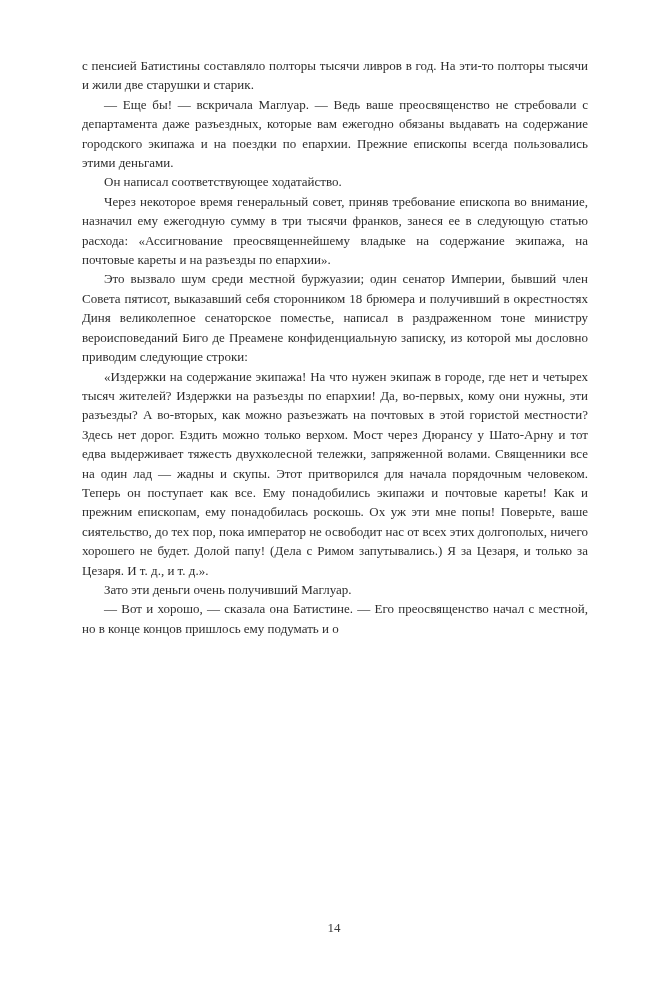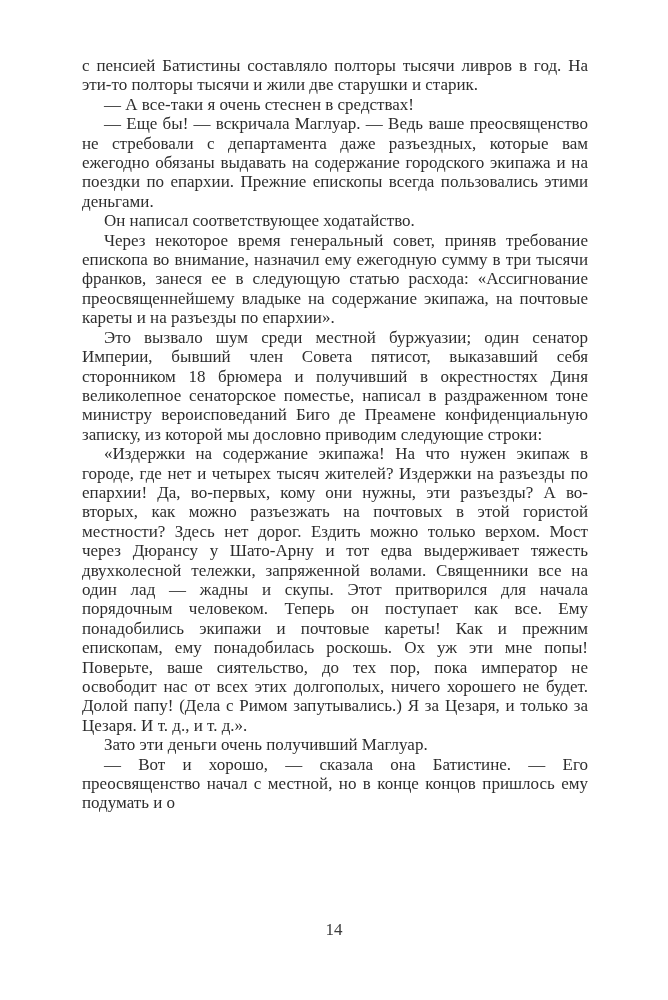--- a/index.html
+++ b/index.html
@@ -13,50 +13,49 @@
     height: 1000px;
     overflow: hidden;
     font-family: "Liberation Serif", "DejaVu Serif", serif;
   }
   .text-block {
     position: absolute;
     left: 82px;
     top: 56px;
     width: 506px;
     color: #2d2d2d;
-    font-size: 17px;
+    font-size: 13px;
     line-height: 19.4px;
     text-align: justify;
     hyphens: auto;
     -webkit-hyphens: auto;
   }
   .text-block p {
     margin: 0;
     padding: 0;
     text-indent: 22px;
   }
   .text-block p.continues {
     text-indent: 0;
   }
   .page-number {
     position: absolute;
     left: 0;
     top: 920px;
     width: 668px;
     text-align: center;
-    font-size: 17px;
+    font-size: 13px;
     color: #3a3a3a;
   }
 </style>
 </head>
 <body>
 
 <div class="text-block" lang="ru">
   <p class="continues">с пенсией Батистины составляло полторы тысячи ливров в год. На эти-то полторы тысячи и жили две старушки и старик.</p>
-  <p>— А все-таки я очень стеснен в средствах!</p>
   <p>— Еще бы! — вскричала Маглуар. — Ведь ваше преосвященство не стребовали с департамента даже разъездных, которые вам ежегодно обязаны выдавать на содержание городского экипажа и на поездки по епархии. Прежние епископы всегда пользовались этими деньгами.</p>
   <p>Он написал соответствующее ходатайство.</p>
   <p>Через некоторое время генеральный совет, приняв требование епископа во внимание, назначил ему ежегодную сумму в три тысячи франков, занеся ее в следующую статью расхода: «Ассигнование преосвященнейшему владыке на содержание экипажа, на почтовые кареты и на разъезды по епархии».</p>
   <p>Это вызвало шум среди местной буржуазии; один сенатор Империи, бывший член Совета пятисот, выказавший себя сторонником 18 брюмера и получивший в окрестностях Диня великолепное сенаторское поместье, написал в раздраженном тоне министру вероисповеданий Биго де Преамене конфиденциальную записку, из которой мы дословно приводим следующие строки:</p>
   <p>«Издержки на содержание экипажа! На что нужен экипаж в городе, где нет и четырех тысяч жителей? Издержки на разъезды по епархии! Да, во-первых, кому они нужны, эти разъезды? А во-вторых, как можно разъезжать на почтовых в этой гористой местности? Здесь нет дорог. Ездить можно только верхом. Мост через Дюрансу у Шато-Арну и тот едва выдерживает тяжесть двухколесной тележки, запряженной волами. Священники все на один лад — жадны и скупы. Этот притворился для начала порядочным человеком. Теперь он поступает как все. Ему понадобились экипажи и почтовые кареты! Как и прежним епископам, ему понадобилась роскошь. Ох уж эти мне попы! Поверьте, ваше сиятельство, до тех пор, пока император не освободит нас от всех этих долгополых, ничего хорошего не будет. Долой папу! (Дела с Римом запутывались.) Я за Цезаря, и только за Цезаря. И т. д., и т. д.».</p>
   <p>Зато эти деньги очень получивший Маглуар.</p>
   <p>— Вот и хорошо, — сказала она Батистине. — Его преосвященство начал с местной, но в конце концов пришлось ему подумать и о</p>
 </div>
 
 <div class="page-number">14</div>

